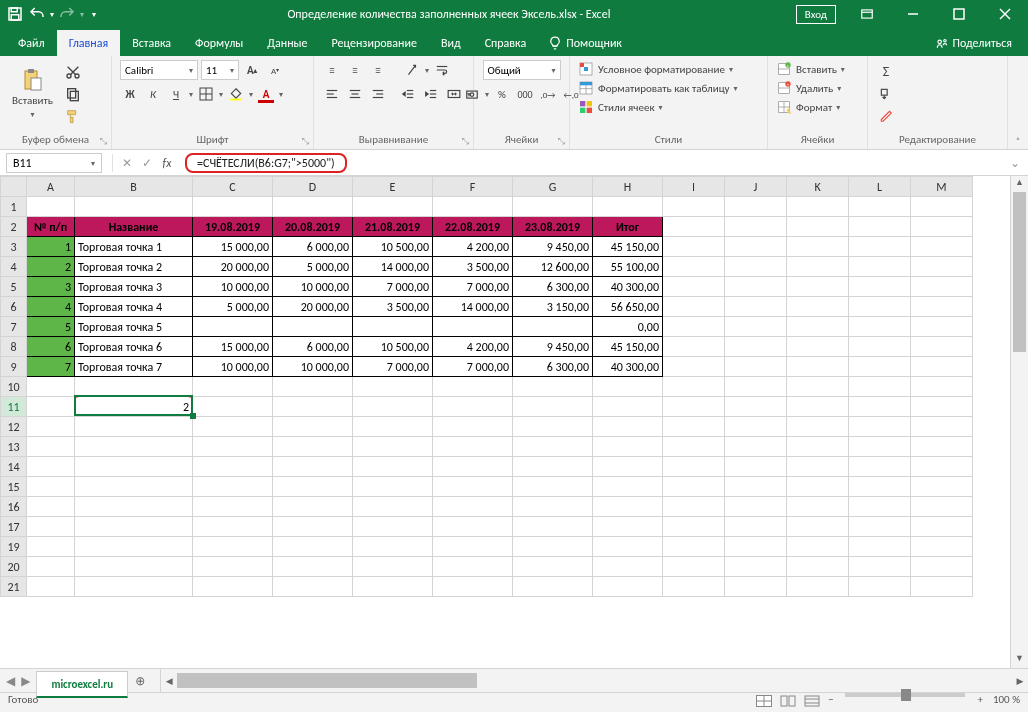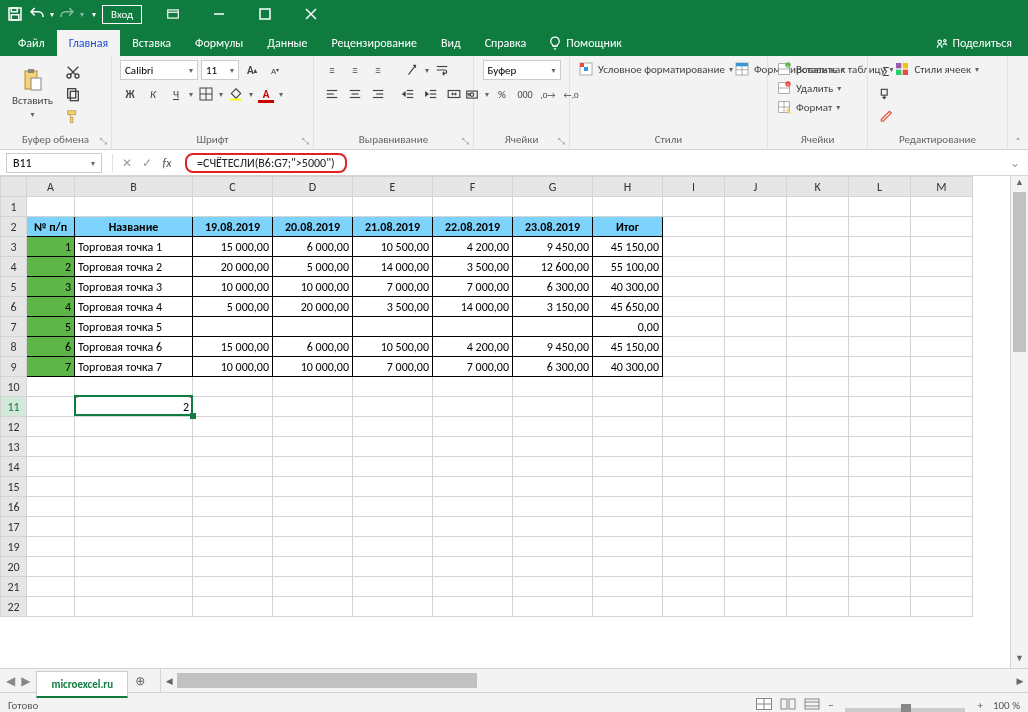--- a/index.html
+++ b/index.html
@@ -53,21 +53,21 @@
   table.grid { border-collapse: collapse; table-layout: fixed; }
   table.grid th, table.grid td { border: 1px solid #d4d4d4; font-size: 12px; height: 20px; padding: 0 3px; overflow: hidden; white-space: nowrap; }
   table.grid th { background: #e6e6e6; font-weight: normal; text-align: center; color: #333; }
   table.grid .rowhdr { background: #e6e6e6; text-align: center; width: 26px; }
   .corner { width: 26px; background: #e6e6e6; }
   .col-A { width: 48px; } .col-B { width: 118px; } .col-C { width: 80px; }
   .col-D { width: 80px; } .col-E { width: 80px; } .col-F { width: 80px; }
   .col-G { width: 80px; } .col-H { width: 70px; }
   .col-std { width: 62px; }
 
-  .hdr-yellow { background: #7dd3fc; font-weight: bold; text-align: center; border: 1px solid #000 !important; }
+  .hdr-yellow { background: #be185d; font-weight: bold; text-align: center; border: 1px solid #000 !important; }
   .cell-green { background: #5fb648; text-align: right; border: 1px solid #000 !important; }
   .cell-data { border: 1px solid #000 !important; }
   .txt-r { text-align: right; } .txt-l { text-align: left; }
   .result-cell { position: relative; }
   .result-ring { position: absolute; left: -4px; right: -4px; top: -2px; bottom: -2px; border: 2px solid #d22; border-radius: 8px; pointer-events:none; }
   .sel-border { position:absolute; border:2px solid #107c41; pointer-events:none; }
   .sel-handle { position:absolute; width:6px; height:6px; background:#107c41; }
 
   .vscroll { width: 18px; background: #f3f3f3; border-left: 1px solid #d4d4d4; position: relative; }
   .vscroll .thumb { position: absolute; left: 2px; right: 2px; top: 16px; height: 160px; background: #c1c1c1; }
@@ -78,21 +78,21 @@
   .sheetbar { height: 24px; border-top: 1px solid #d4d4d4; background: #f3f3f3; display: flex; align-items: stretch; }
   .sheetbar .nav { display: flex; align-items: center; padding: 0 6px; gap: 6px; color: #888; }
   .sheetbar .tab { background: #fff; border: 1px solid #ccc; border-bottom: 2px solid #0f7b3e; padding: 12px 14px; font-size: 11px; font-weight: bold; color:#0f7b3e; display: flex; align-items: center; margin-top:2px; }
   .sheetbar .add { width: 24px; display: flex; align-items: center; justify-content: center; color: #666; }
   .sheetbar .hscroll { flex:1; position:relative; border-left:1px solid #d4d4d4; margin-left:8px; }
   .sheetbar .hscroll .thumb { position:absolute; top:4px; bottom:4px; left:16px; width:300px; background:#c1c1c1; }
   .sheetbar .hscroll .arr { position:absolute; top:0; bottom:0; width:16px; display:flex; align-items:center; justify-content:center; font-size:9px; color:#666;}
   .sheetbar .hscroll .arr.l{left:0;} .sheetbar .hscroll .arr.r{right:0;}
 
   
-  .status { height: 20px; background: #f3f3f3; border-top: 1px solid #d4d4d4; display: flex; align-items: flex-end; font-size: 11px; color: #555; padding: 0 8px; }
+  .status { height: 20px; background: #f3f3f3; border-top: 1px solid #d4d4d4; display: flex; align-items: flex-start; font-size: 11px; color: #555; padding: 0 8px; }
   .status .spacer { flex: 1; }
   .status .viewbtn { width: 22px; height: 16px; display: flex; align-items: center; justify-content: center; margin: 0 1px; }
   .status .slider { width: 120px; height: 4px; background: #ccc; margin: 0 8px; position: relative; }
   .status .slider .knob { position:absolute; left:56px; top:-4px; width:10px; height:12px; background:#888; }
   .caret { font-size: 8px; color: #666; }
 </style>
 </head>
 <body>
 
 <div class="titlebar">
@@ -113,20 +113,21 @@
     <span class="caret" style="color:#fff;">▾</span>
     <span class="tb-icon" style="opacity:.5;">
         <svg viewBox="0 0 24 24" fill="none" stroke="#fff" stroke-width="2">
           <path d="M15 14l5-5-5-5"></path>
           <path d="M20 9H10a6 6 0 00-6 6v1"></path>
         </svg>
       </span>
     <span class="caret" style="color:#fff;opacity:.5;">▾</span>
     <span class="caret" style="color:#fff; margin-left:4px;">▾</span>
   </div>
+  <div class="tb-center">Определение количества заполненных ячеек Эксель.xlsx  -  Excel</div>
   <div class="tb-right">
     <span class="signin">Вход</span>
     <span class="winbtn">
         <svg width="14" height="14" viewBox="0 0 24 24" fill="none" stroke="#fff" stroke-width="2">
           <rect x="3" y="5" width="18" height="14"></rect>
           <line x1="3" y1="9" x2="21" y2="9"></line>
         </svg>
       </span>
     <span class="winbtn">
         <svg width="12" height="12" viewBox="0 0 12 12" stroke="#fff" stroke-width="1.5">
@@ -322,42 +323,42 @@
           </span>
           <span class="caret">▾</span>
       </div>
     </div>
     <div class="group-label"><span>Выравнивание</span><span class="expand">⤡</span></div>
   </div>
 
   <div class="group" style="width:96px;">
     <div class="group-body" style="flex-direction:column; gap:4px;">
       <div class="fmt-select">
-          <span>Буфер</span>
+          <span>Общий</span>
           <span class="caret">▾</span>
         </div>
       <div class="ribbon-row">
         <span class="small-btn">
             <svg width="14" height="14" viewBox="0 0 24 24" fill="none" stroke="#444" stroke-width="2">
               <rect x="3" y="7" width="18" height="12"></rect>
               <circle cx="12" cy="13" r="3"></circle>
             </svg>
           </span>
           <span class="caret">▾</span>
         <span class="small-btn">%</span>
         <span class="small-btn" style="font-size:10px;">000</span>
         <span class="small-btn" style="font-size:9px;">,0→</span>
         <span class="small-btn" style="font-size:9px;">←,0</span>
       </div>
     </div>
     <div class="group-label"><span>Ячейки</span><span class="expand">⤡</span></div>
   </div>
 
   <div class="group" style="width:198px;">
-    <div class="group-body" style="flex-direction:row; align-items:flex-start; gap:1px;">
+    <div class="group-body" style="flex-direction:column; align-items:flex-start; gap:1px;">
       <div class="style-row">
           <svg viewBox="0 0 24 24">
             <rect x="3" y="3" width="18" height="18" fill="#fff" stroke="#888"></rect>
             <rect x="3" y="3" width="6" height="6" fill="#e74c3c"></rect>
             <rect x="9" y="9" width="6" height="6" fill="#3498db"></rect>
           </svg>
           <span>Условное форматирование</span>
           <span class="caret">▾</span>
         </div>
       <div class="style-row">
@@ -576,21 +577,21 @@
           </tr>
           <tr>
             <th class="rowhdr">6</th>
             <td class="cell-green">4</td>
             <td class="cell-data txt-l">Торговая точка 4</td>
             <td class="cell-data txt-r">5 000,00</td>
             <td class="cell-data txt-r">20 000,00</td>
             <td class="cell-data txt-r">3 500,00</td>
             <td class="cell-data txt-r">14 000,00</td>
             <td class="cell-data txt-r">3 150,00</td>
-            <td class="cell-data txt-r">45 650,00</td>
+            <td class="cell-data txt-r">56 650,00</td>
             <td></td>
             <td></td>
             <td></td>
             <td></td>
             <td></td>
           </tr>
           <tr>
             <th class="rowhdr">7</th>
             <td class="cell-green">5</td>
             <td class="cell-data txt-l">Торговая точка 5</td>
@@ -797,36 +798,20 @@
             <td></td>
             <td></td>
             <td></td>
             <td></td>
             <td></td>
             <td></td>
             <td></td>
           </tr>
           <tr>
             <th class="rowhdr">21</th>
-            <td></td>
-            <td></td>
-            <td></td>
-            <td></td>
-            <td></td>
-            <td></td>
-            <td></td>
-            <td></td>
-            <td></td>
-            <td></td>
-            <td></td>
-            <td></td>
-            <td></td>
-          </tr>
-          <tr>
-            <th class="rowhdr">22</th>
             <td></td>
             <td></td>
             <td></td>
             <td></td>
             <td></td>
             <td></td>
             <td></td>
             <td></td>
             <td></td>
             <td></td>

